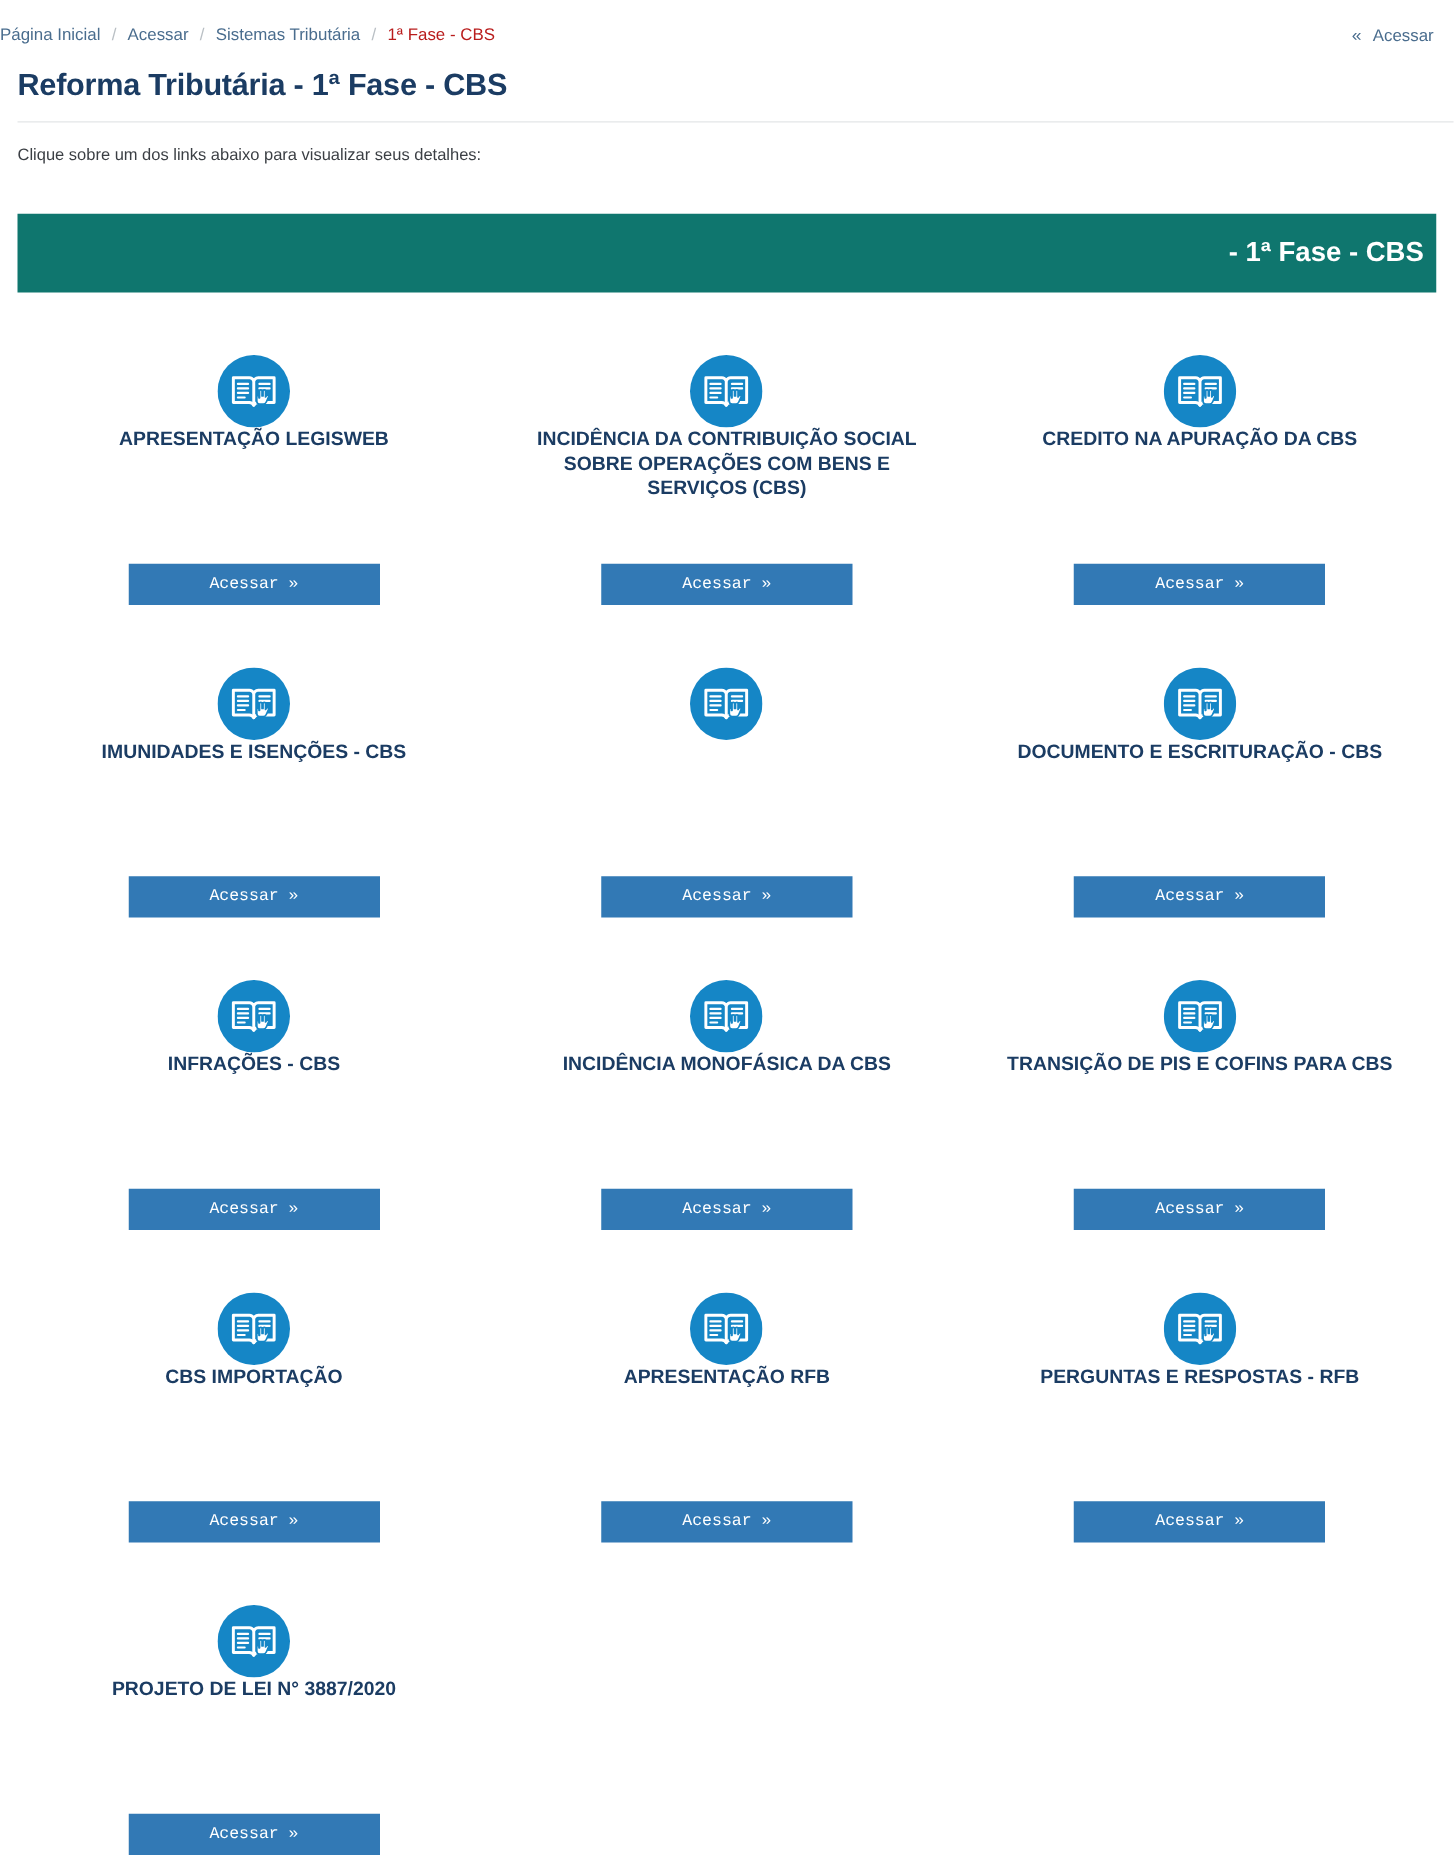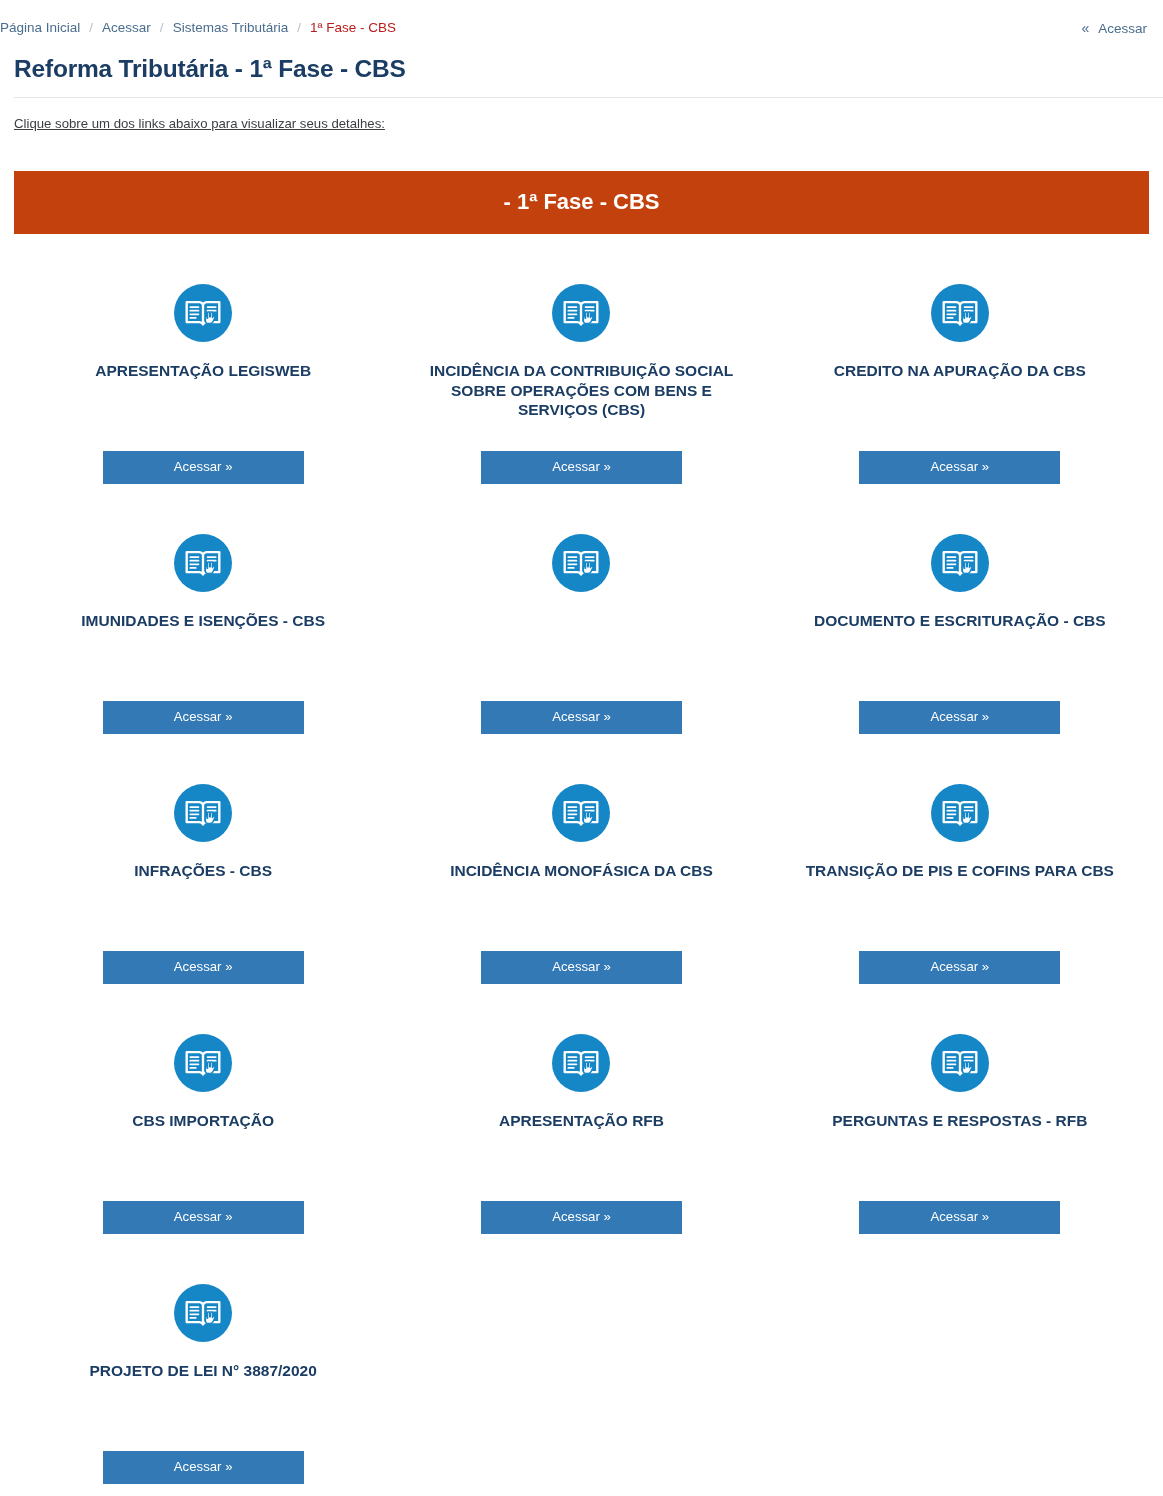--- a/index.html
+++ b/index.html
@@ -72,29 +72,28 @@
   .title-rule {
     margin: 14px 0 0 14px;
     border: 0;
     border-top: 1px solid #e4e6e8;
     width: 1149px;
   }
   .intro-text {
     margin: 18px 0 12px 14px;
     font-size: 13.2px;
     color: #3b3f44;
-    text-decoration: underline;
   }
 
   
   .section-banner {
     margin: 40px 14px 0 14px;
-    background: #c2410c;
+    background: #0f766e;
     color: #ffffff;
-    text-align: center;
+    text-align: right;
     font-size: 22px;
     font-weight: bold;
     padding: 18px 10px;
     line-height: 1.2;
   }
 
   
   .cards-grid {
     display: flex;
     flex-wrap: wrap;
@@ -110,38 +109,37 @@
     text-align: center;
     min-height: 250px;
   }
   .card-icon {
     width: 58px;
     height: 58px;
     margin-top: 10px;
     flex: 0 0 auto;
   }
   .card-title {
-    margin-top: 19px;
     font-size: 15.5px;
     font-weight: bold;
     color: #1b3c63;
     line-height: 1.28;
     max-width: 330px;
     text-transform: uppercase;
   }
   .card-spacer { flex: 1 1 auto; min-height: 18px; }
   .card-btn {
     display: block;
     width: 201px;
     padding: 7px 10px;
     background: #3279b5;
     border: none;
     color: #ffffff;
     font-size: 13.2px;
-    font-family: Liberation Sans, sans-serif;
+    font-family: Liberation Mono, monospace;
     text-align: center;
     text-decoration: none;
     cursor: pointer;
     line-height: 1.4;
     margin-bottom: 8px;
   }
 
   .card.empty { visibility: hidden; }
 </style>
 </head>

